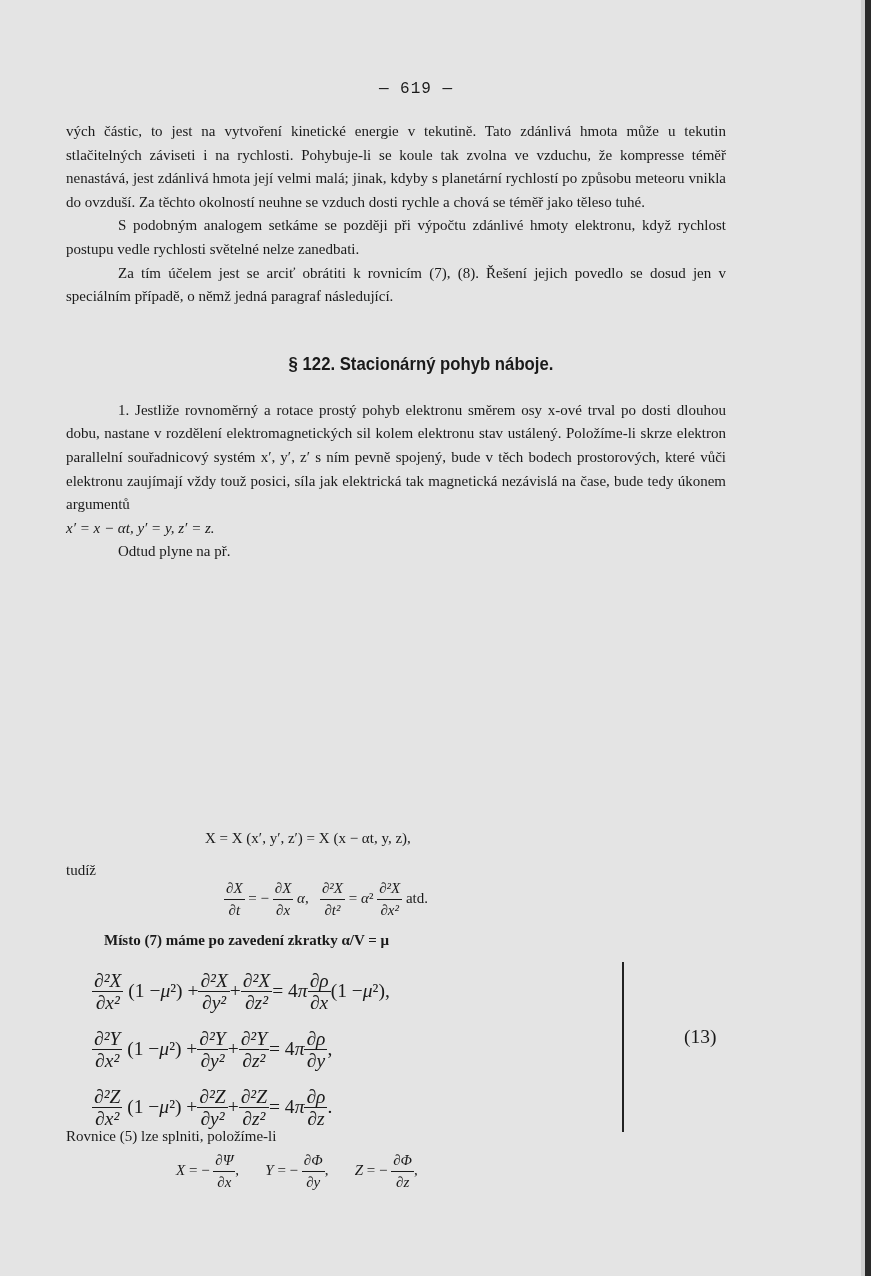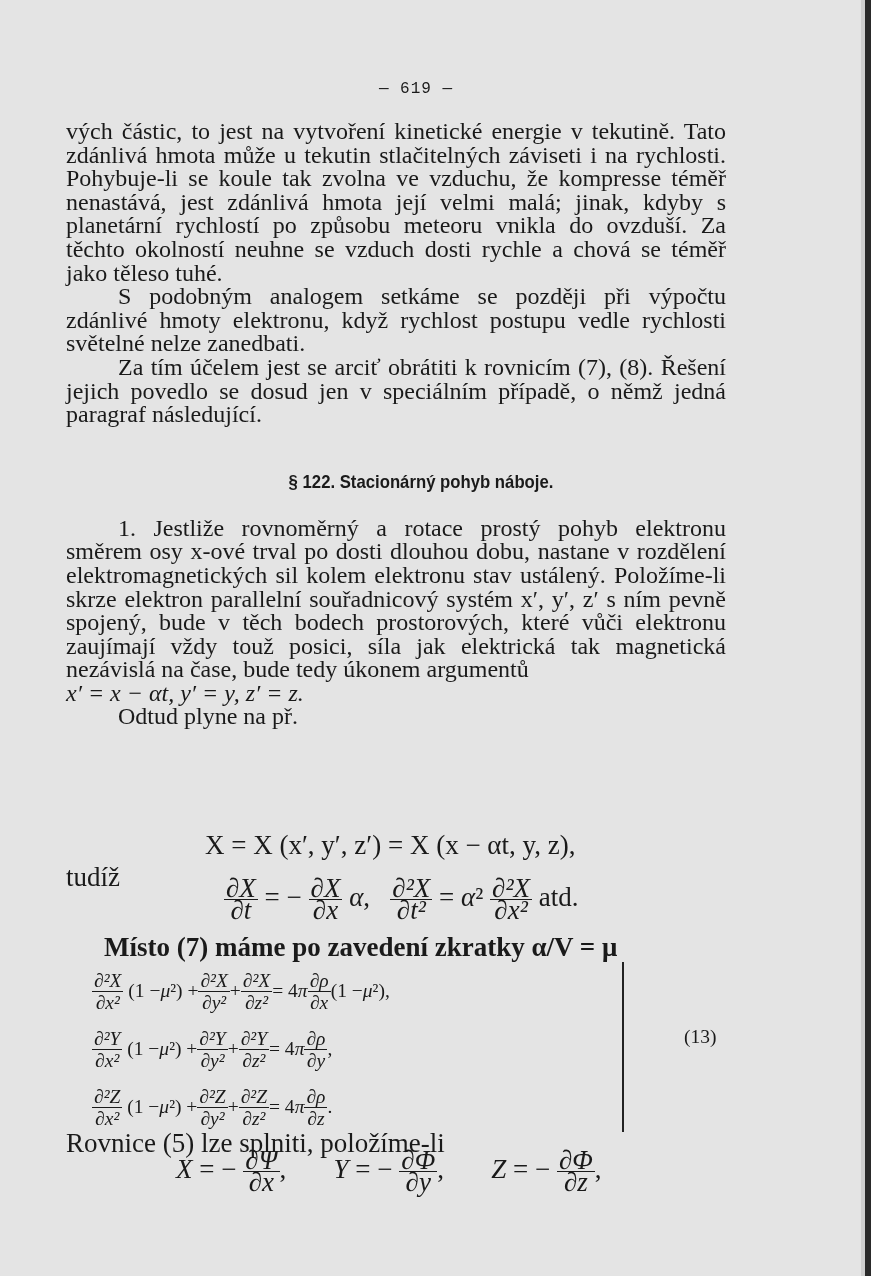--- a/index.html
+++ b/index.html
@@ -2,25 +2,25 @@
 <html><head>
 <meta charset="utf-8">
 <style>
   html,body{margin:0;padding:0;}
   body{width:871px;height:1276px;background:#e4e4e4;position:relative;overflow:hidden;
        font-family:"Liberation Serif","DejaVu Serif",serif;color:#1a1a1a;}
   .edge{position:absolute;right:0;top:0;width:6px;height:1276px;background:#2a2a2a;}
   .edge2{position:absolute;right:6px;top:0;width:4px;height:1276px;background:#cfcfcf;}
   .page{position:absolute;left:66px;top:80px;width:660px;}
   .pno{text-align:center;font-size:16px;letter-spacing:1px;margin-left:40px;font-family:Liberation Mono, monospace;}
-  .p{font-size:24px;line-height:23.6px;text-align:justify;text-align-last:auto;margin:0;}
+  .p{font-size:15px;line-height:23.6px;text-align:justify;text-align-last:auto;margin:0;}
   .ind{text-indent:52px;}
   .h{font-family:"Liberation Sans","DejaVu Sans",sans-serif;font-weight:bold;font-size:19px;text-align:center;margin:44px 0 24px 50px;transform:scaleX(0.88);}
   i{font-style:italic;}
-  .eq{font-size:27px;position:absolute;white-space:nowrap;}
+  .eq{font-size:15px;position:absolute;white-space:nowrap;}
   .fr{display:inline-block;vertical-align:middle;text-align:center;line-height:21px;}
   .fr .n{display:block;border-bottom:1.5px solid #1a1a1a;padding:0 2px;}
   .fr .d{display:block;}
   .sys{position:absolute;left:92px;top:962px;}
   .sys .row{height:58px;display:flex;align-items:center;font-size:19.5px;white-space:nowrap;}
   .brace{position:absolute;left:622px;top:962px;width:12px;height:170px;border-left:2px solid #222;}
   .eqno{position:absolute;left:684px;top:1026px;font-size:19.5px;}
 </style>
 </head>
 <body>

